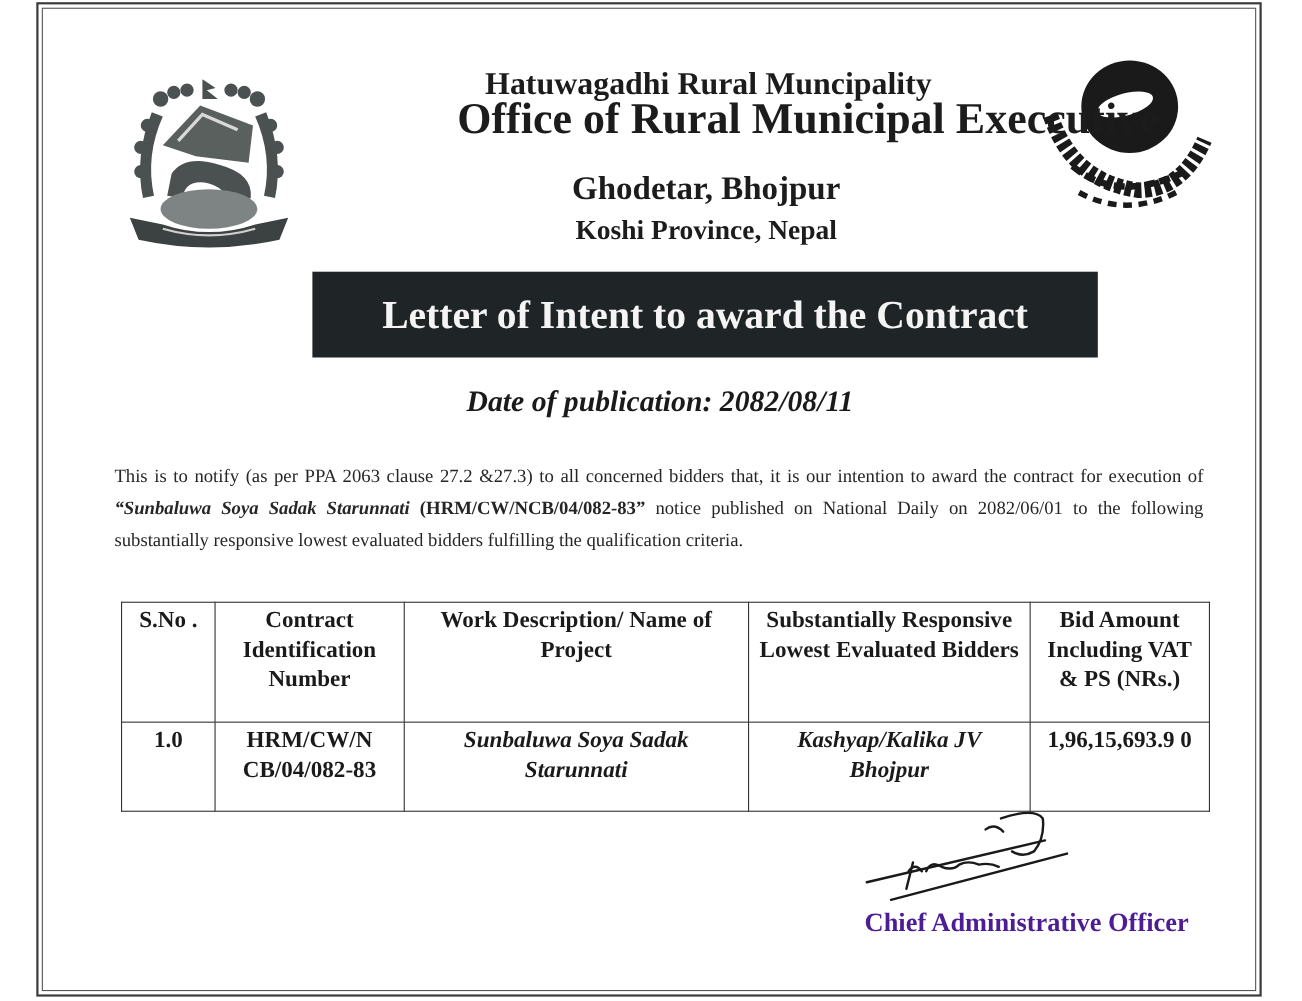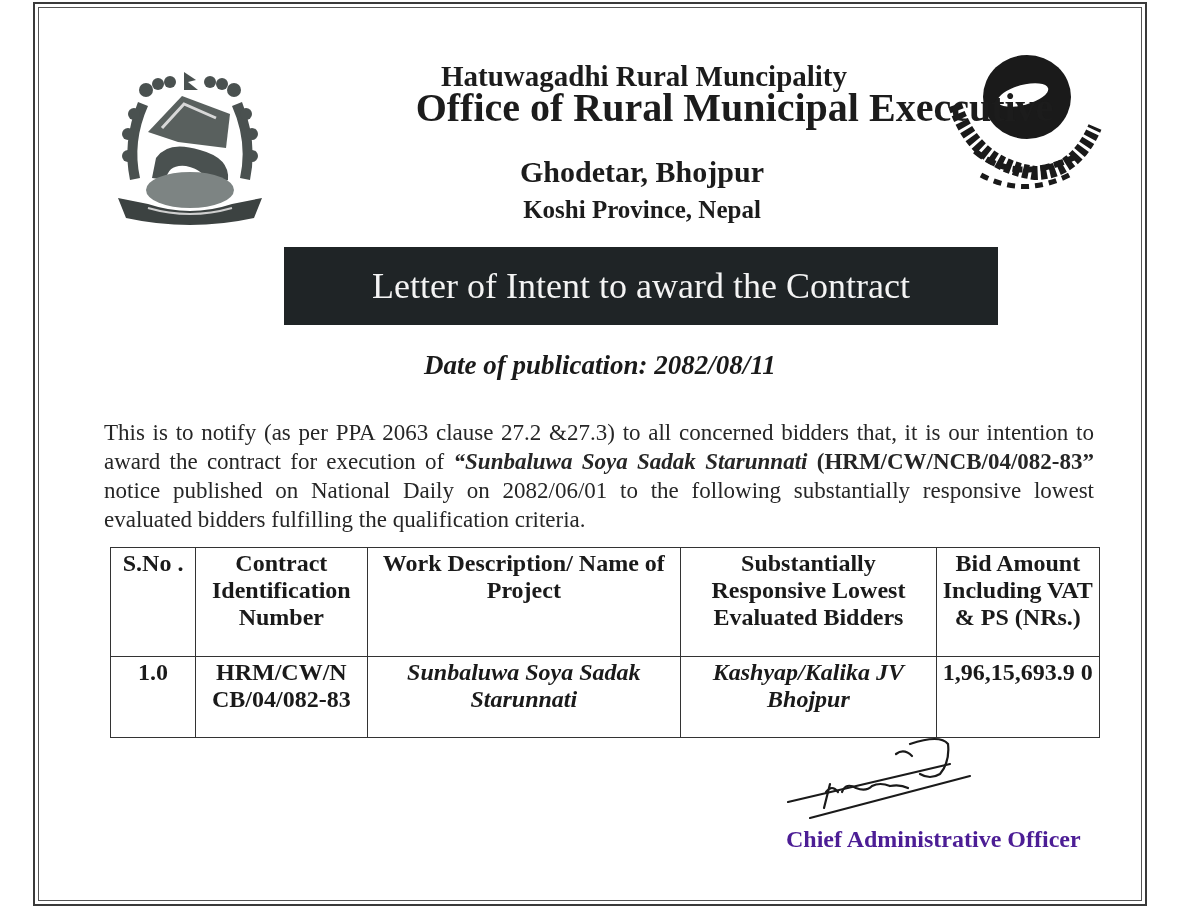--- a/index.html
+++ b/index.html
@@ -19,30 +19,30 @@
   .emblem-right { position: absolute; left: 935px; top: 45px; width: 170px; height: 160px; }
   .hdr { position: absolute; left: 0; width: 1184px; text-align: center; font-weight: bold; color: #1c1c1c; }
   .hdr-1 { top: 60px; font-size: 29px; left: 52px; }
   .hdr-2 { top: 84px; font-size: 40px; left: 0; }
   .hdr-2 span { display: inline-block; margin-left: 285px; white-space: nowrap; }
   .hdr-3 { top: 155px; font-size: 30px; left: 50px; }
   .hdr-4 { top: 196px; font-size: 25px; left: 50px; }
   .banner {
     position: absolute; left: 284px; top: 247px; width: 714px; height: 78px;
     background: #1f2426; color: #f4f4f4; display: flex; align-items: center; justify-content: center;
-    font-weight: normal; font-size: 36px; box-sizing: border-box;
+    font-weight: bold; font-size: 36px; box-sizing: border-box;
   }
   .pub-date { position: absolute; left: 0; width: 1200px; top: 350px; text-align: center; font-style: italic; font-weight: bold; font-size: 27px; }
   .para {
-    position: absolute; left: 104px; top: 418px; width: 990px; font-size: 23px; line-height: 29px; text-align: justify; color: #262626;
+    position: absolute; left: 104px; top: 418px; width: 990px; font-size: 17px; line-height: 29px; text-align: justify; color: #262626;
   }
   .para .bi { font-style: italic; font-weight: bold; }
   .para .b { font-weight: bold; }
   table.contract {
-    position: absolute; left: 110px; top: 547px; width: 990px; border-collapse: collapse; font-size: 24px;
+    position: absolute; left: 110px; top: 547px; width: 990px; border-collapse: collapse; font-size: 21px;
   }
   table.contract th, table.contract td {
     border: 1.5px solid #333; vertical-align: top; text-align: center; padding: 2px 6px; line-height: 27px;
   }
   table.contract th { font-weight: bold; height: 104px; }
   table.contract td { font-weight: bold; height: 76px; }
   table.contract td.it { font-style: italic; }
   .col-sno { width: 72px; }
   .col-cid { width: 158px; margin-top: 12px; }
   .col-work { width: 300px; }

